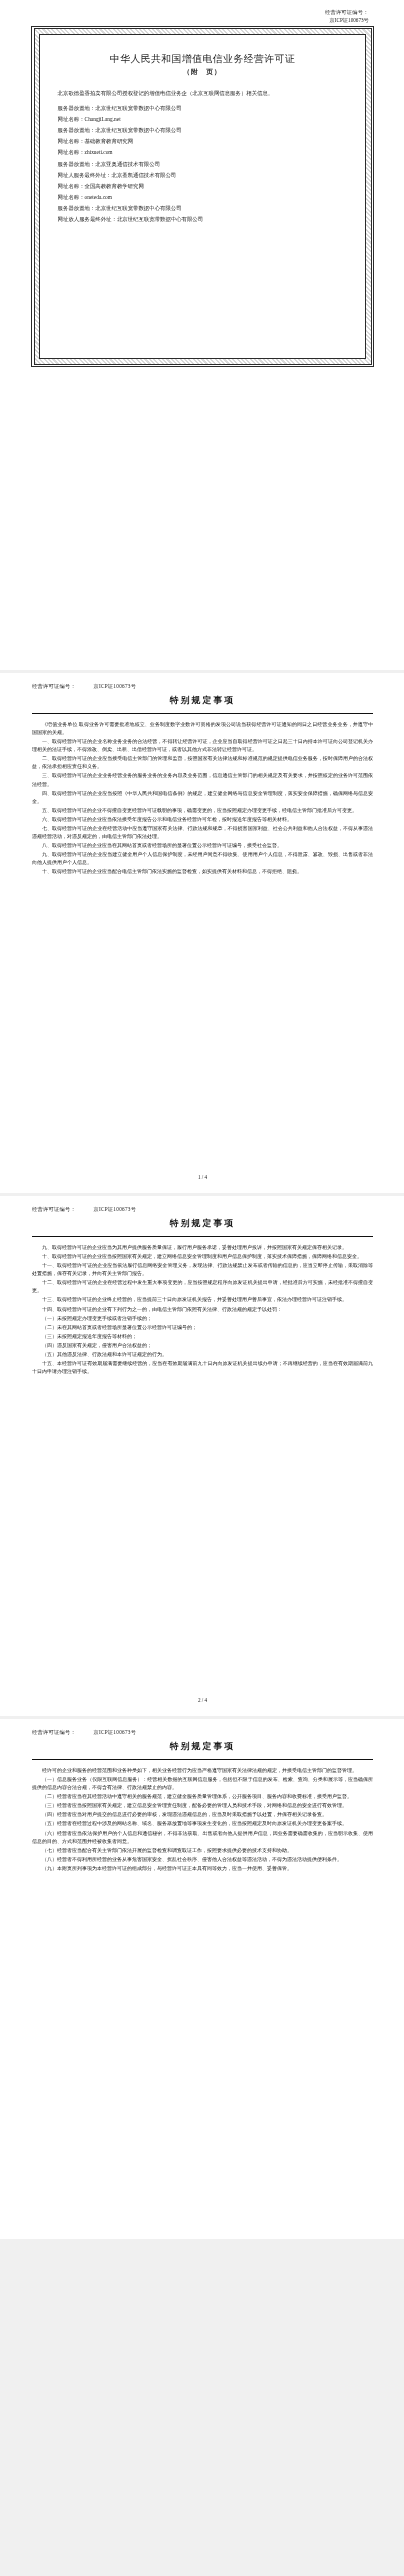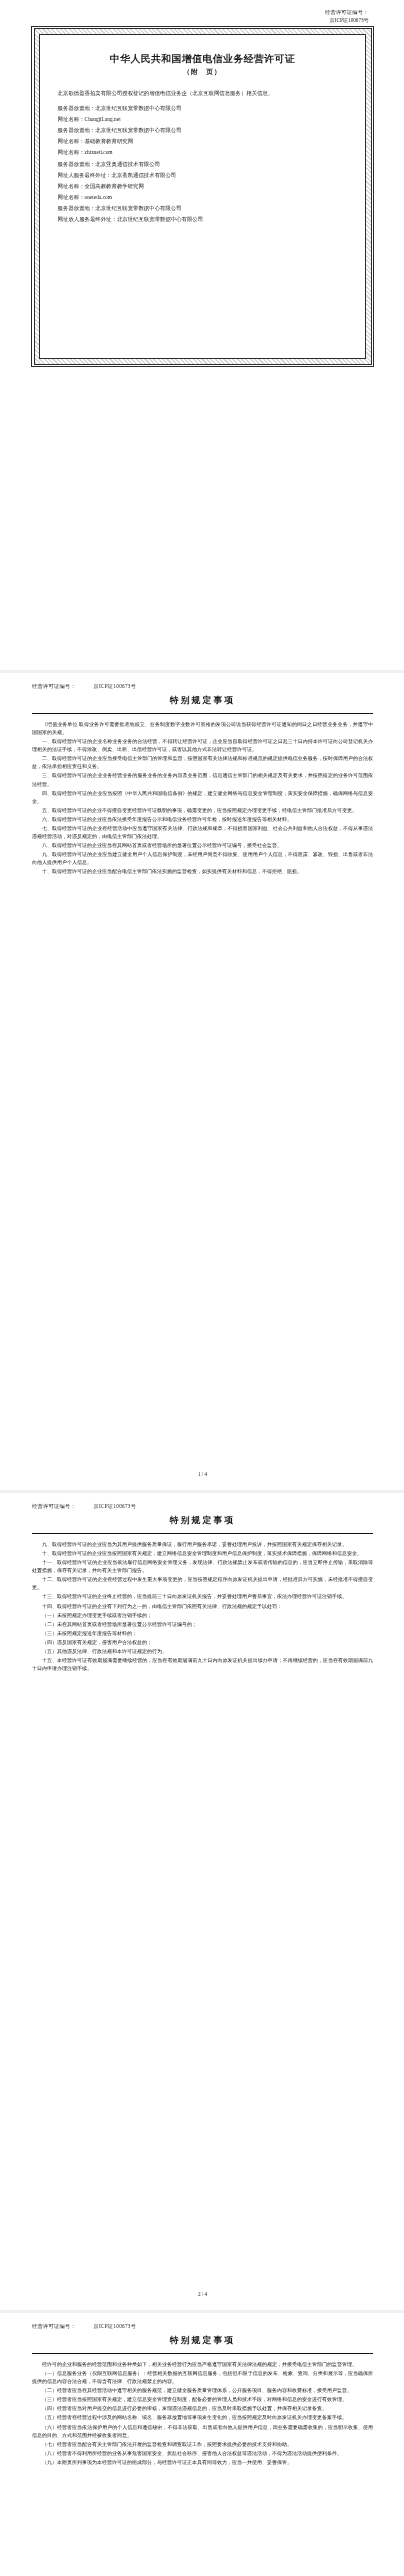--- a/index.html
+++ b/index.html
@@ -49,40 +49,40 @@
   }
   .frame-inner {
     border: 0.5px solid #2b2b2b;
     background: #ffffff;
     padding: 13.4px 17.5px 20.6px 17.5px;
     min-height: 289px;
   }
   .cert-title {
     text-align: center;
     font-size: 9.8px;
-    font-weight: bold;
+    font-weight: normal;
     letter-spacing: 0.5px;
     line-height: 1.5;
     margin: 4.1px 0 1px 0;
   }
   .cert-subtitle {
     text-align: center;
     font-size: 6.7px;
     font-weight: bold;
     letter-spacing: 1px;
     margin-bottom: 11.3px;
   }
   .kv-list { font-size: 5.4px; line-height: 2.05; }
   .kv-row { display: block; white-space: nowrap; }
   .kv-row .k { display: inline-block; }
   .kv-row .v { display: inline-block; }
   .kv-gap { height: 3.6px; }
 
   
-  .ptxt { height: 820px; padding: 10.3px 32px 0 32px; }
+  .ptxt { height: 523px; padding: 10.3px 32px 0 32px; }
   .hdr-row {
     display: flex;
     align-items: flex-end;
     font-size: 5.2px;
     margin-bottom: 5.2px;
   }
   .hdr-row .hdr-label { letter-spacing: 0.3px; }
   .hdr-row .hdr-value {
     margin-left: 17.5px;
     letter-spacing: 0.3px;

